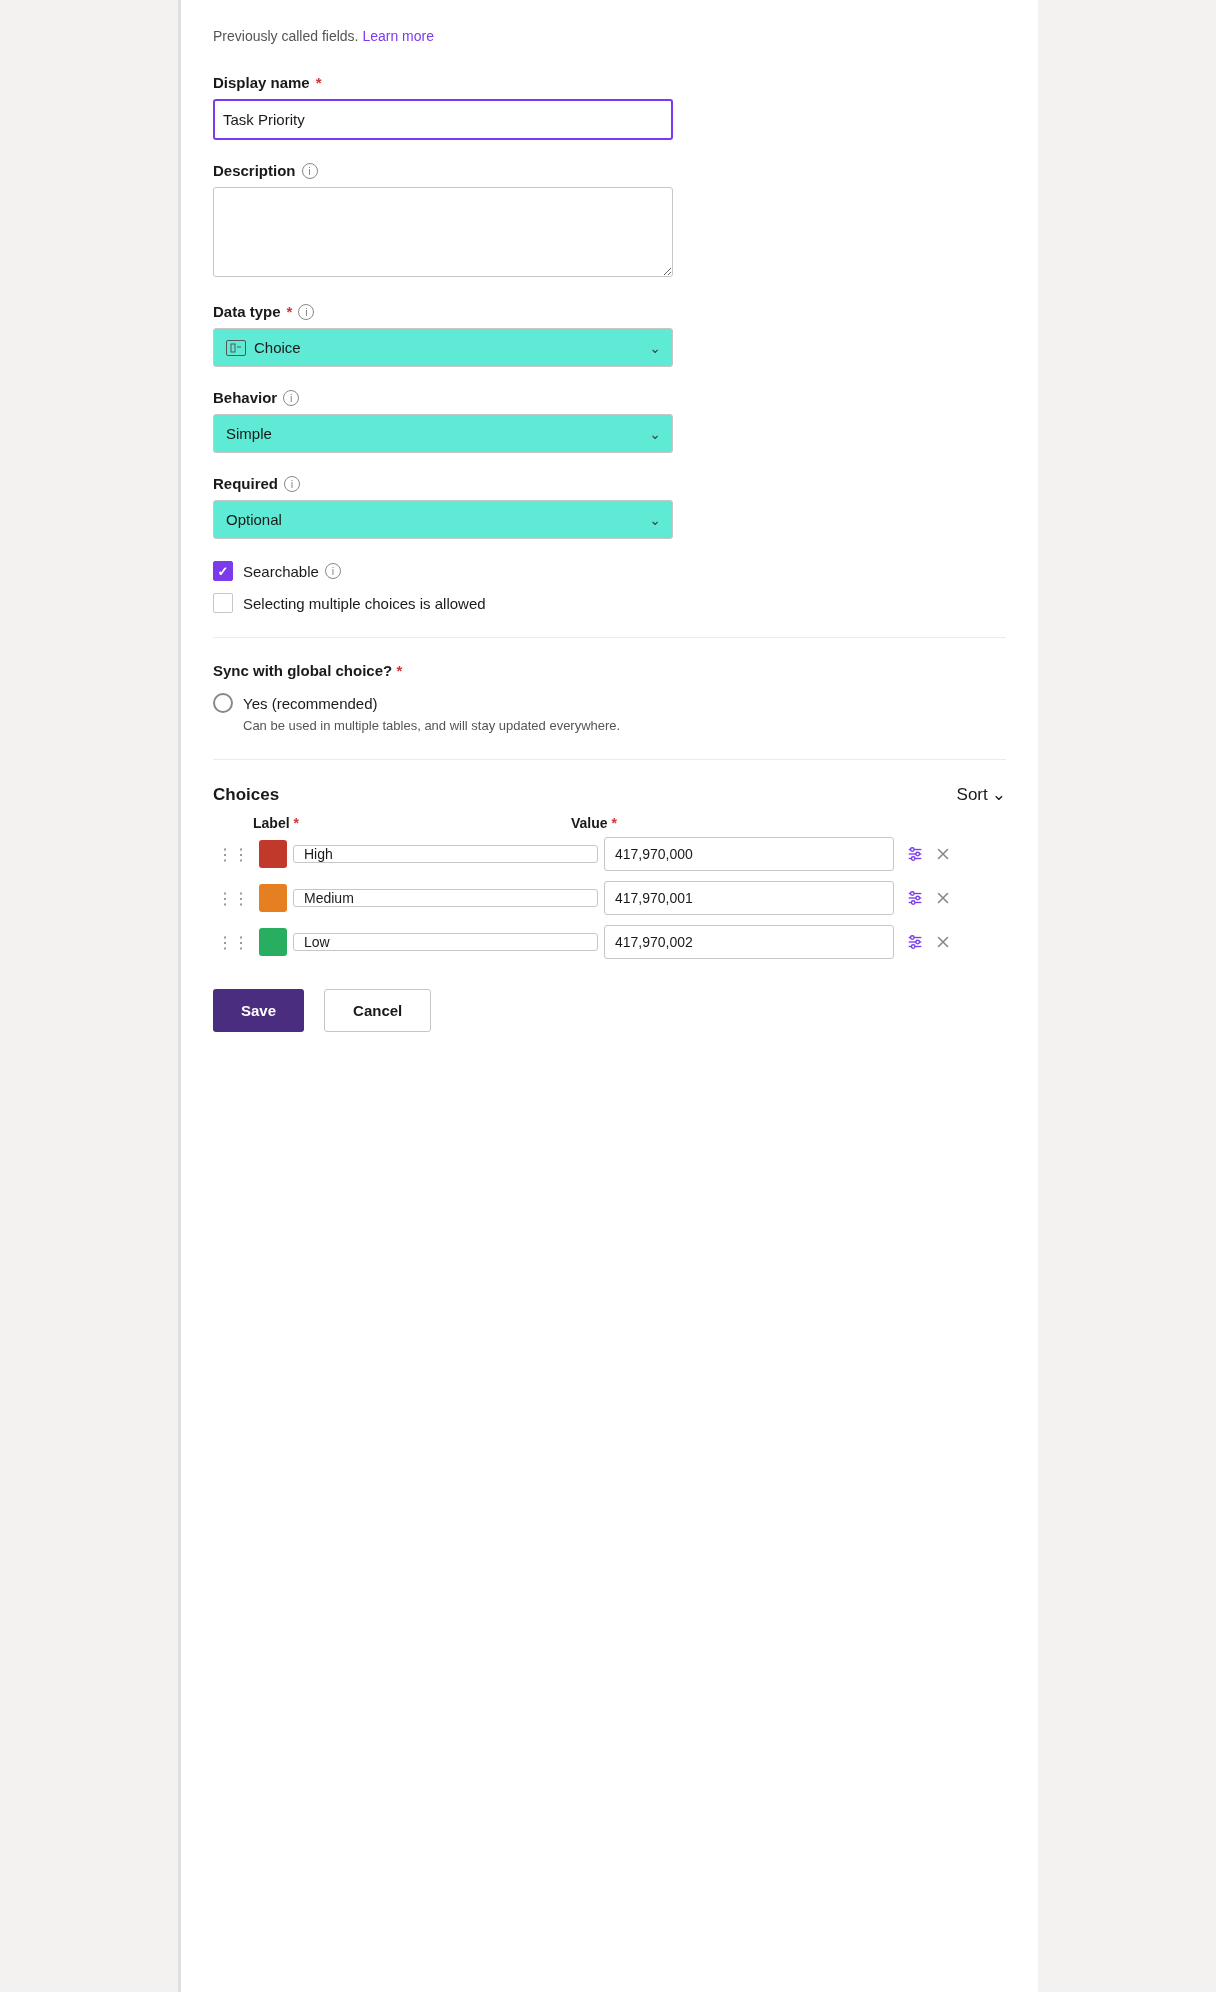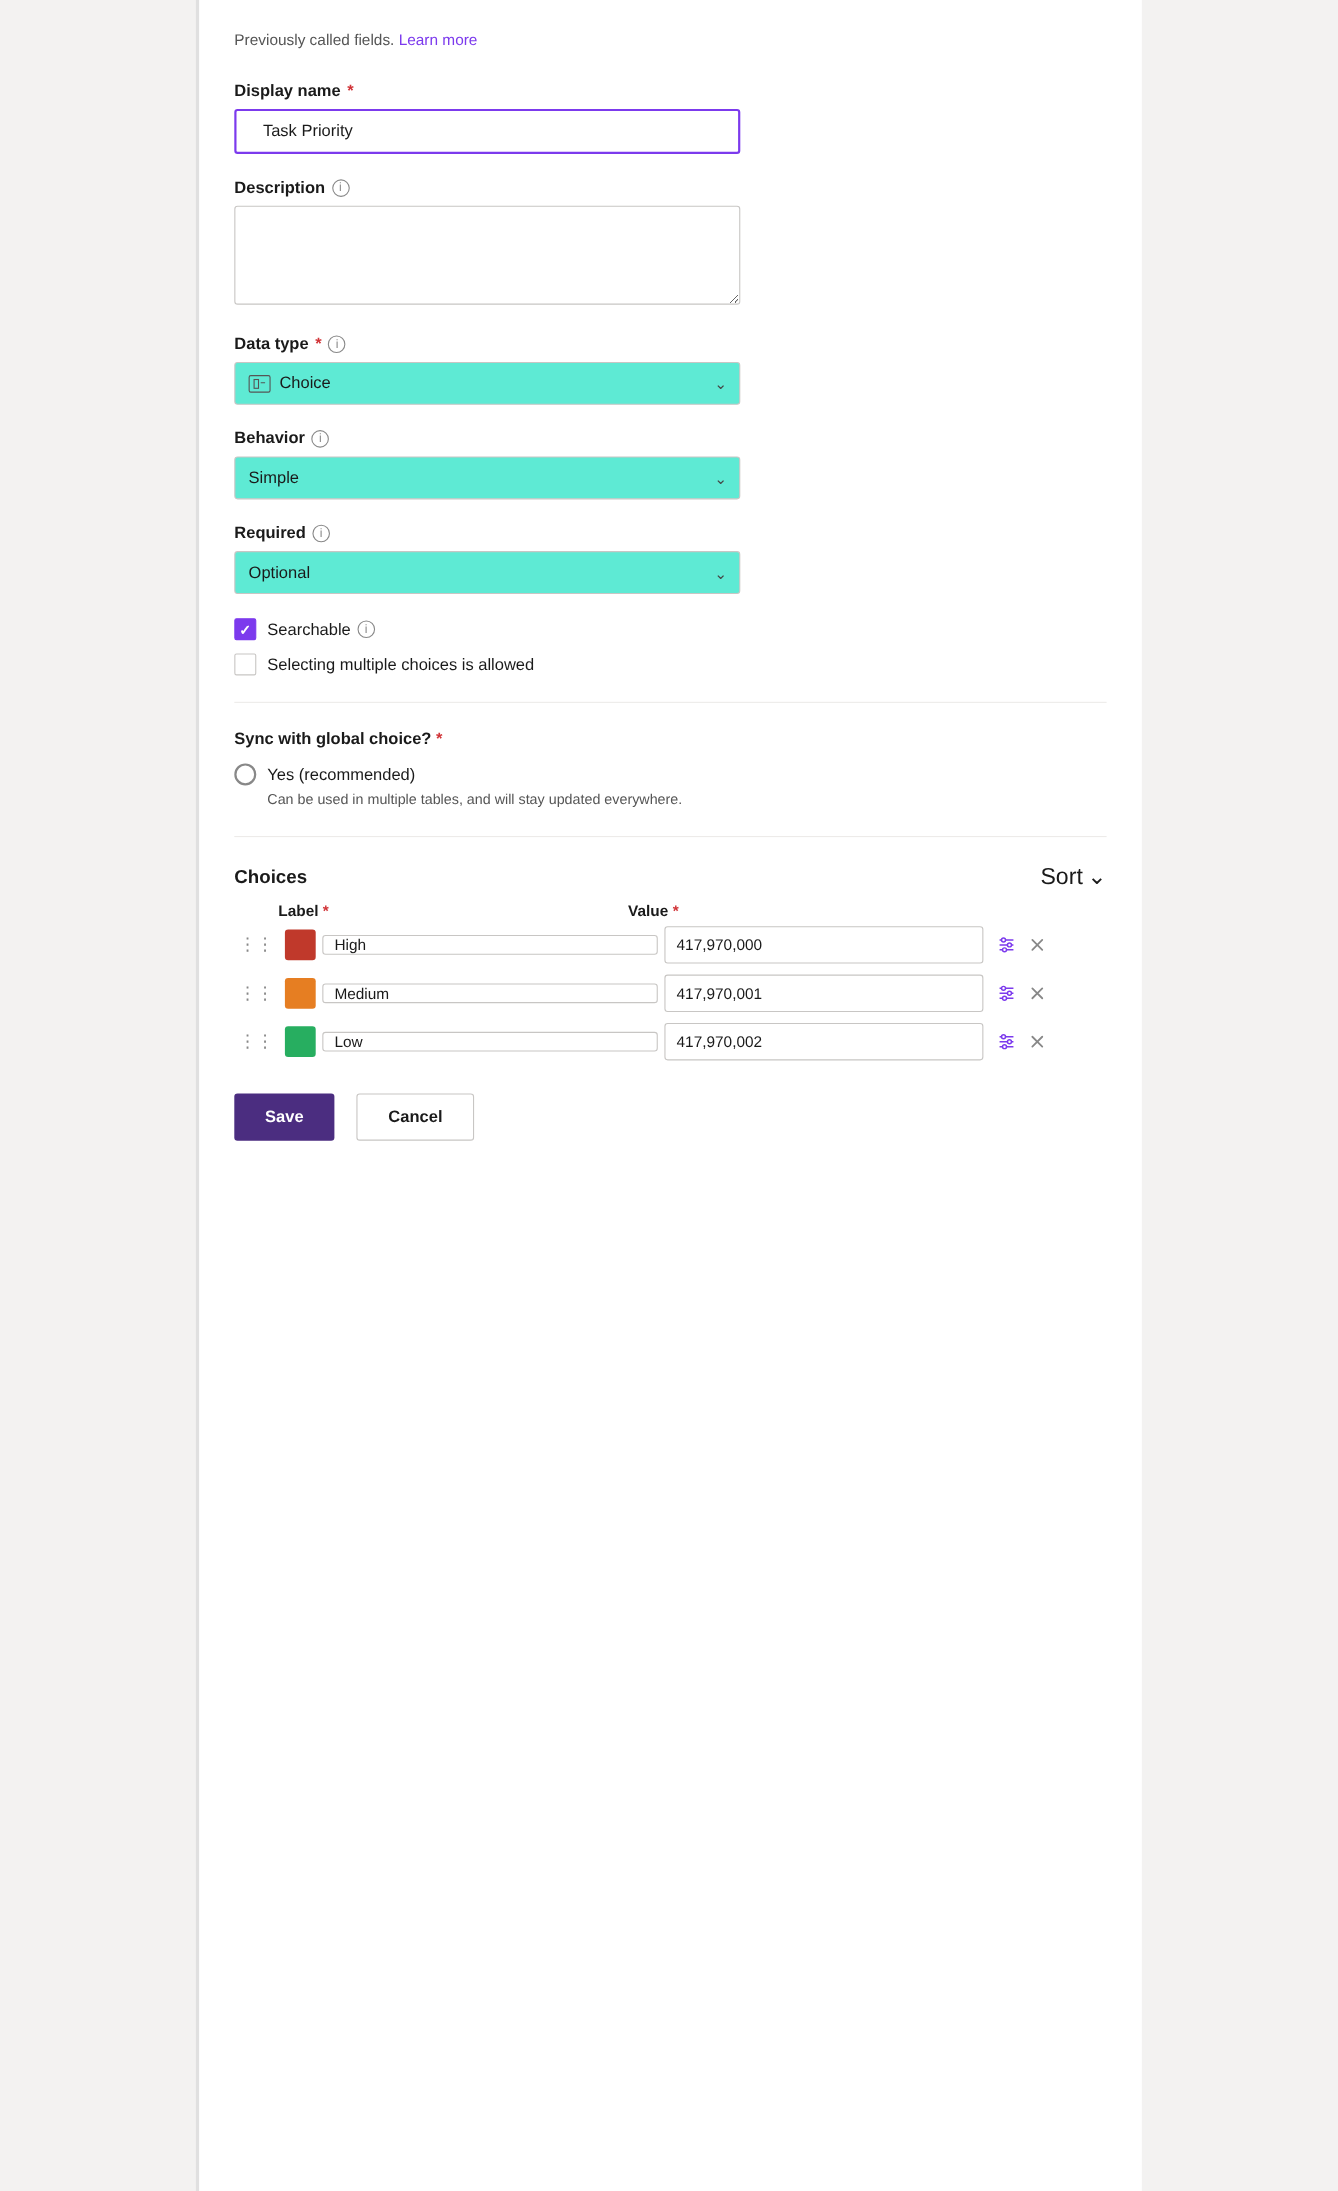--- a/index.html
+++ b/index.html
@@ -73,21 +73,21 @@
       border-radius: 50%;
       font-size: 11px;
       color: #888;
       font-weight: 400;
       cursor: default;
     }
     .text-input {
       width: 460px;
       border: 2px solid #7c3aed;
       border-radius: 3px;
-      padding: 10px 24px;
+      padding: 10px 8px;
       font-size: 15px;
       color: #1a1a1a;
       outline: none;
     }
     .textarea-input {
       width: 460px;
       height: 90px;
       border: 1.5px solid #c8c6c4;
       border-radius: 3px;
       padding: 10px 12px;
@@ -217,21 +217,21 @@
     }
     .choices-title {
       font-size: 17px;
       font-weight: 600;
       color: #1a1a1a;
     }
     .sort-btn {
       display: flex;
       align-items: center;
       gap: 4px;
-      font-size: 21px;
+      font-size: 17px;
       color: #1a1a1a;
       background: none;
       border: none;
       cursor: pointer;
     }
     .choices-col-headers {
       display: flex;
       gap: 8px;
       padding: 0 0 6px 40px;
       font-size: 14px;

